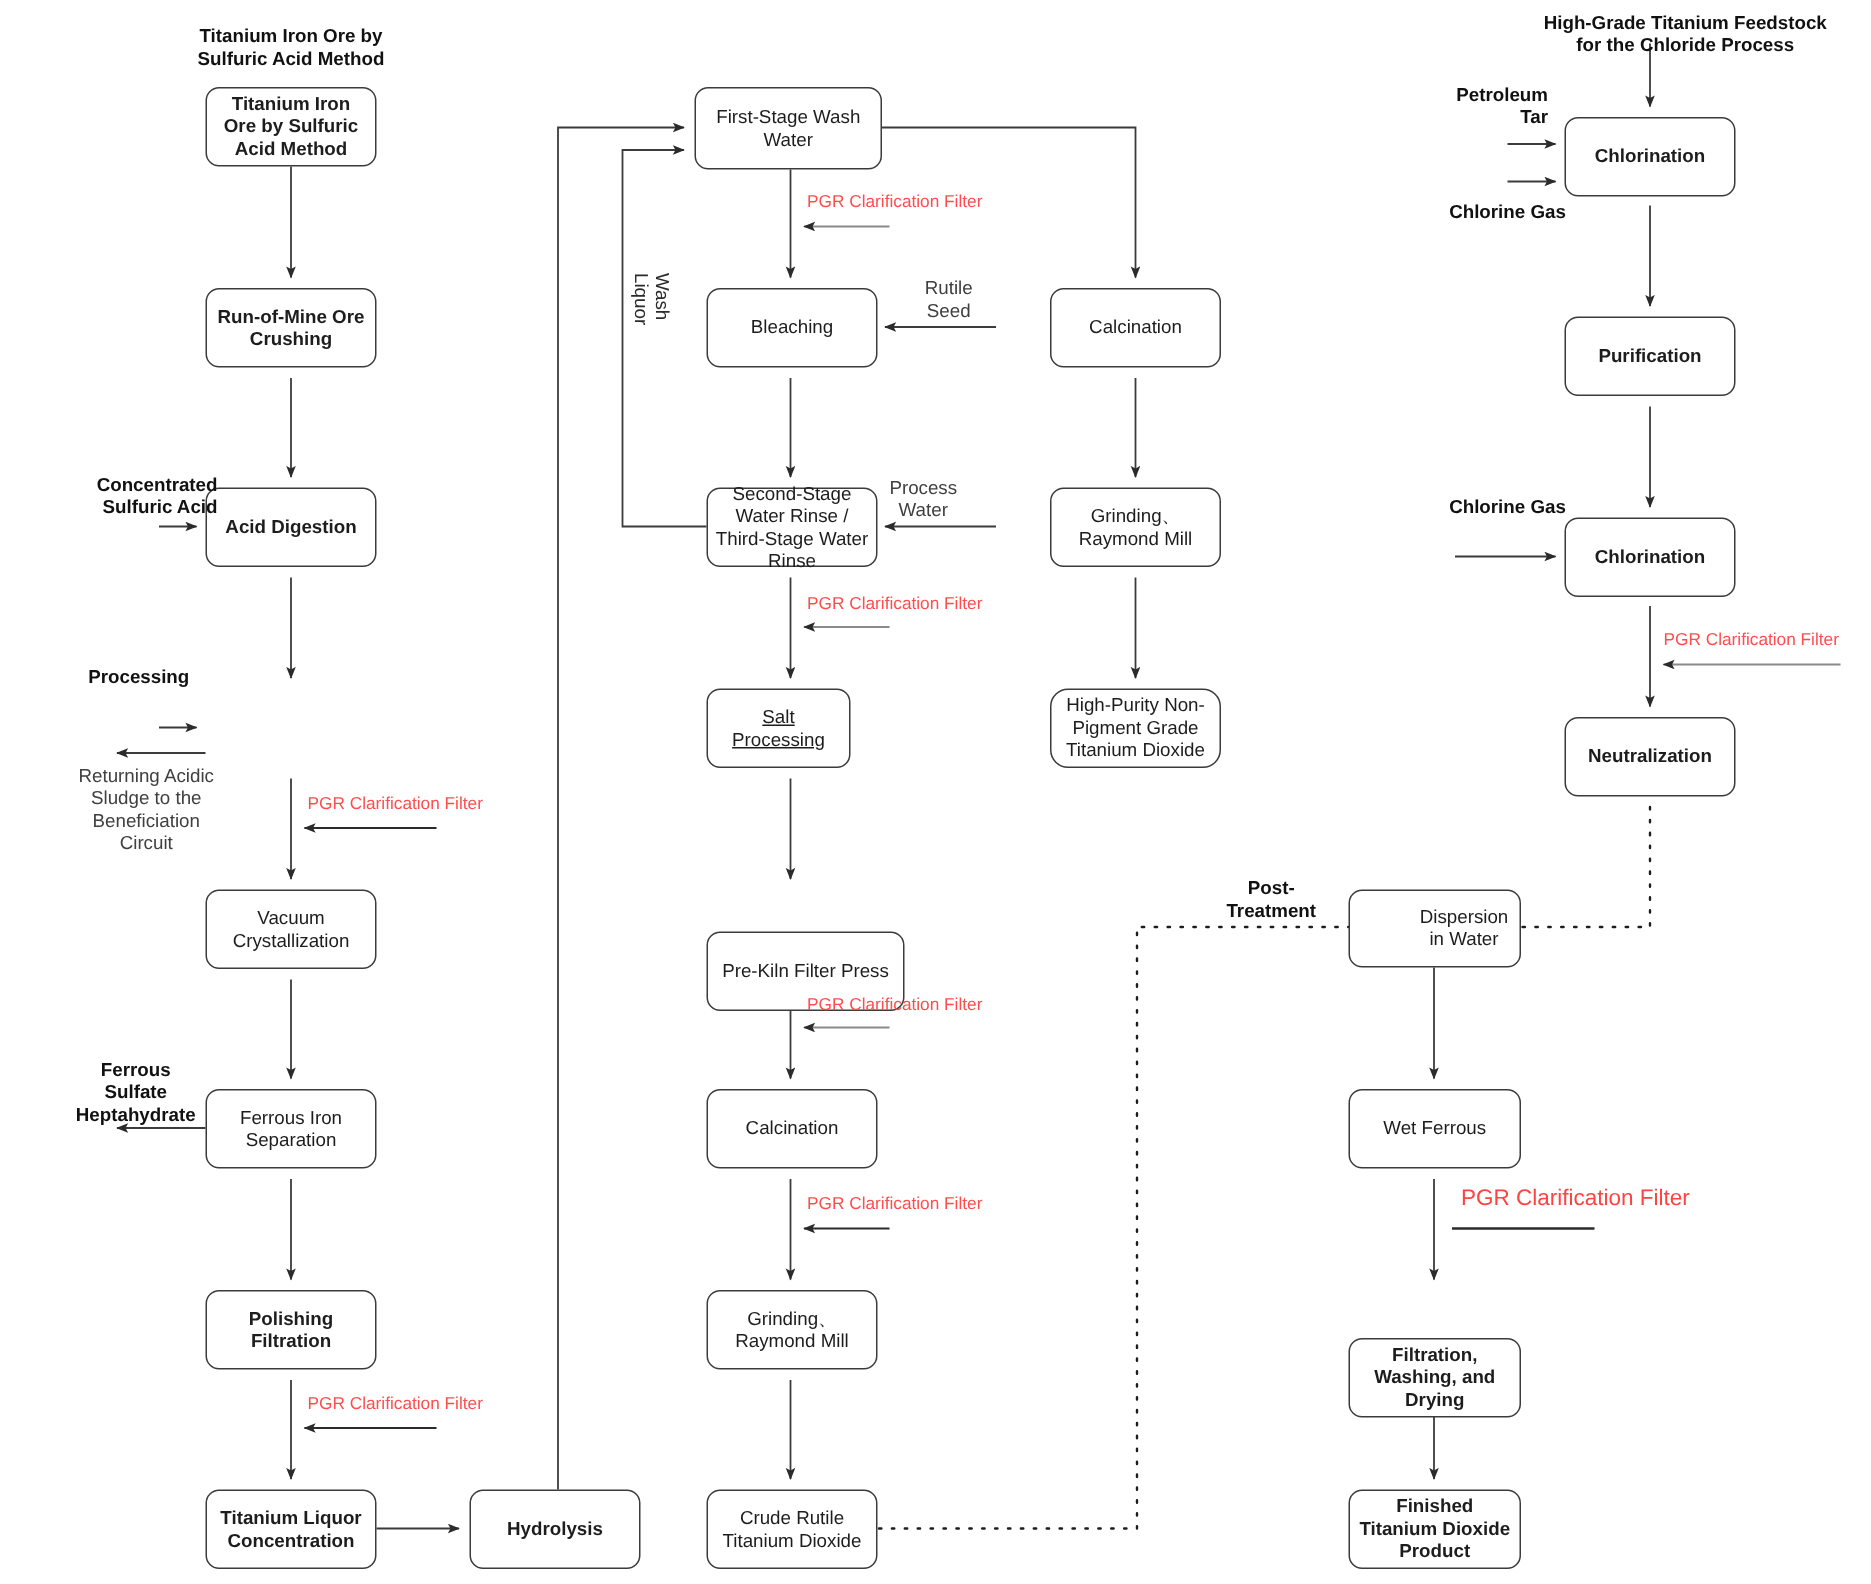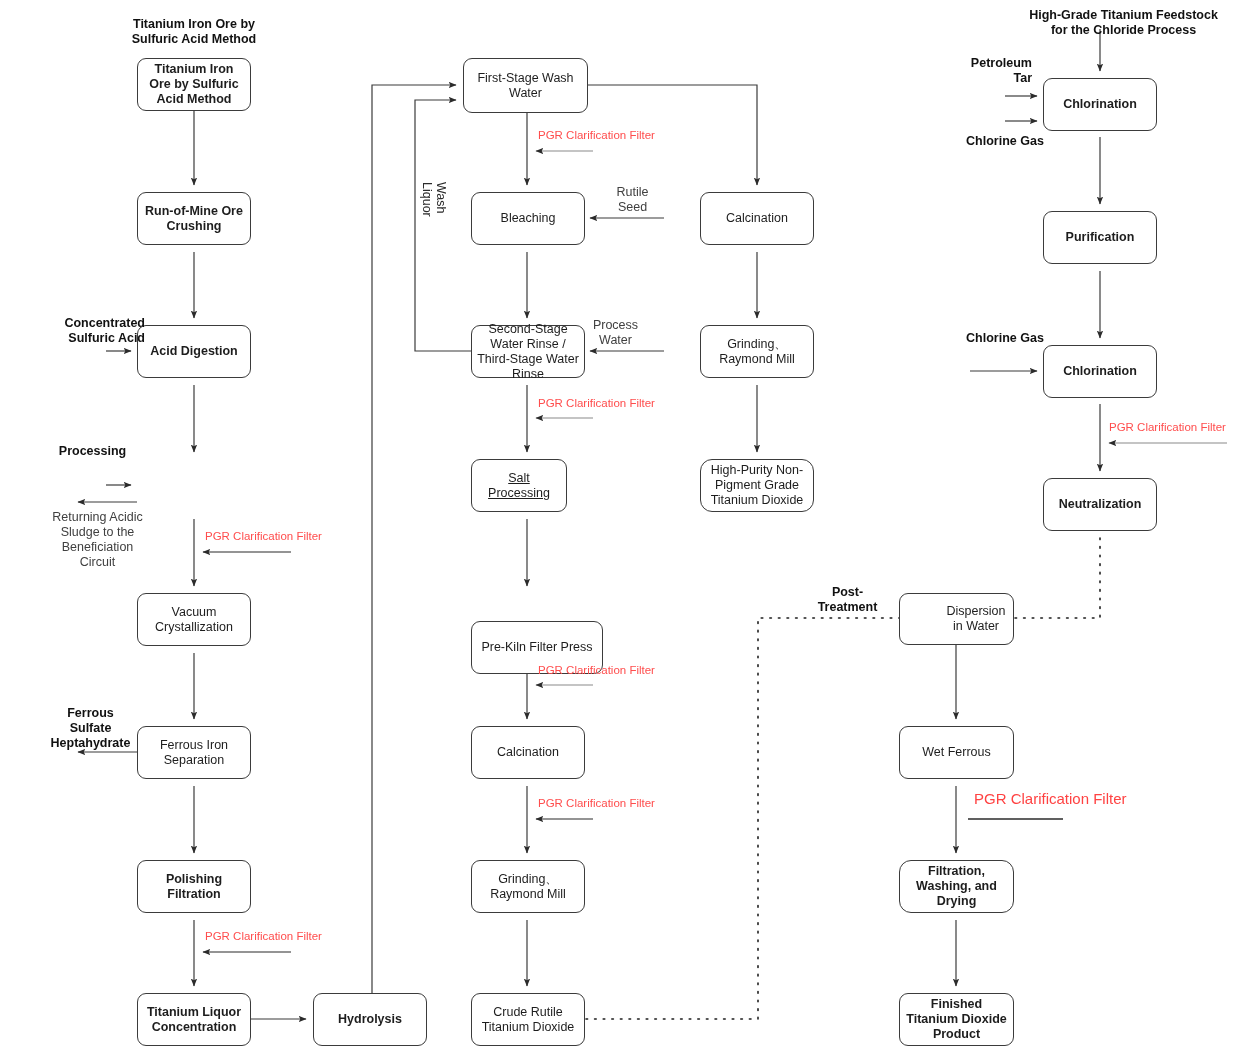--- a/index.html
+++ b/index.html
@@ -161,20 +161,20 @@
   <div class="node bold" style="left:1043px;top:478px;width:114px;height:53px;">Neutralization</div>
 
   <div class="lbl bold" style="left:950px;top:56px;width:82px;text-align:right;">Petroleum
 Tar</div>
   <div class="lbl bold" style="left:955px;top:134px;width:100px;text-align:center;">Chlorine Gas</div>
   <div class="lbl bold" style="left:955px;top:331px;width:100px;text-align:center;">Chlorine Gas</div>
   <div class="pgr" style="left:1109px;top:420px;">PGR Clarification Filter</div>
 
   <div class="node" style="left:899px;top:593px;width:115px;height:52px;padding-left:44px;">Dispersion in Water</div>
   <div class="node" style="left:899px;top:726px;width:115px;height:53px;">Wet Ferrous</div>
-  <div class="node bold" style="left:899px;top:860px;width:115px;height:53px;border-radius:12px;">Filtration, Washing, and Drying</div>
+  <div class="node bold" style="left:899px;top:892px;width:115px;height:53px;">Filtration, Washing, and Drying</div>
   <div class="node bold" style="left:899px;top:993px;width:115px;height:53px;">Finished Titanium Dioxide Product</div>
 
   <div class="lbl bold" style="left:800px;top:585px;width:95px;text-align:center;">Post-
 Treatment</div>
   <div class="pgr big" style="left:974px;top:792px;">PGR Clarification Filter</div>
 
 </div>
 
 </body></html>

